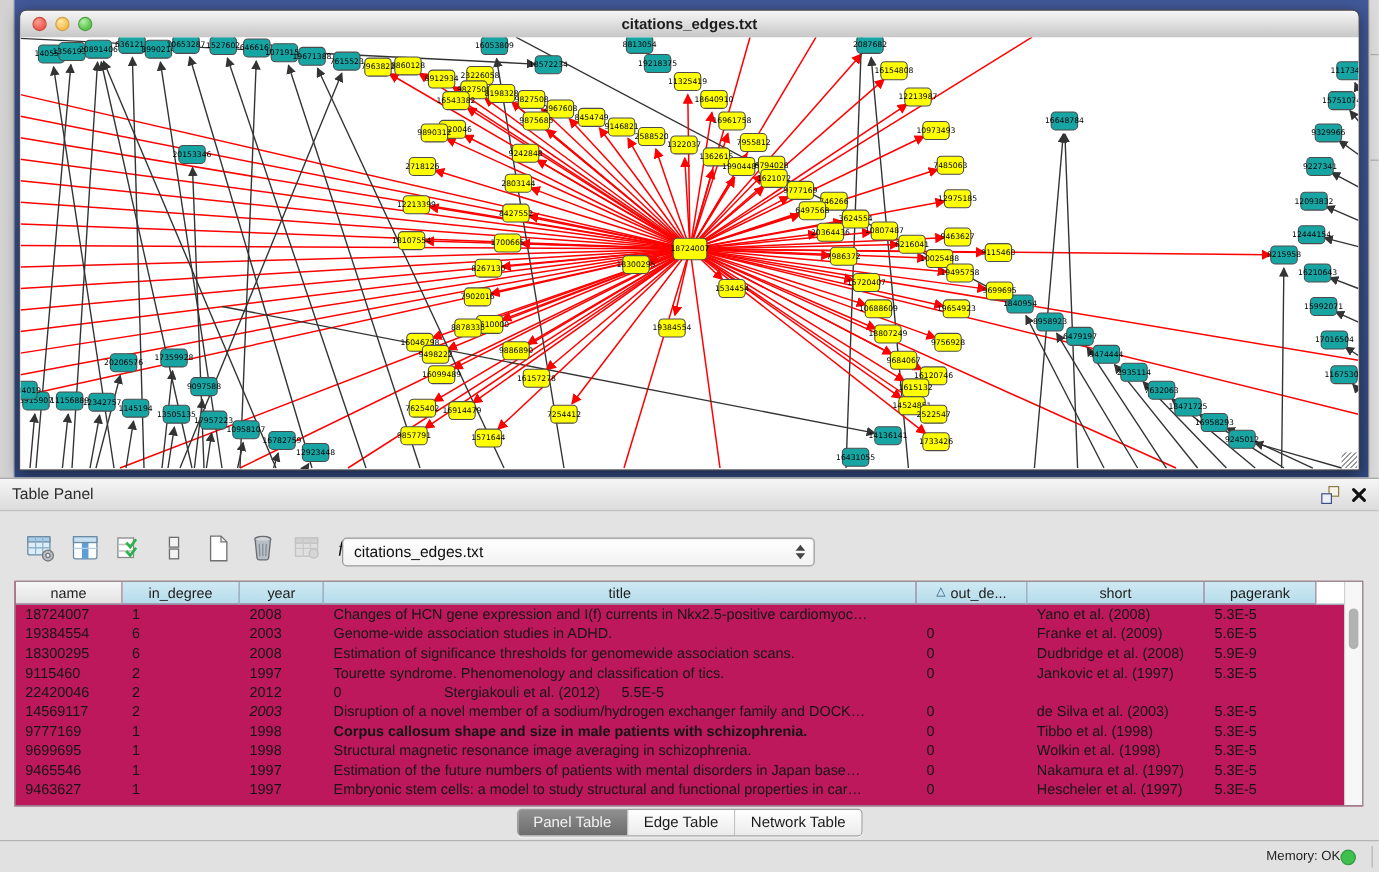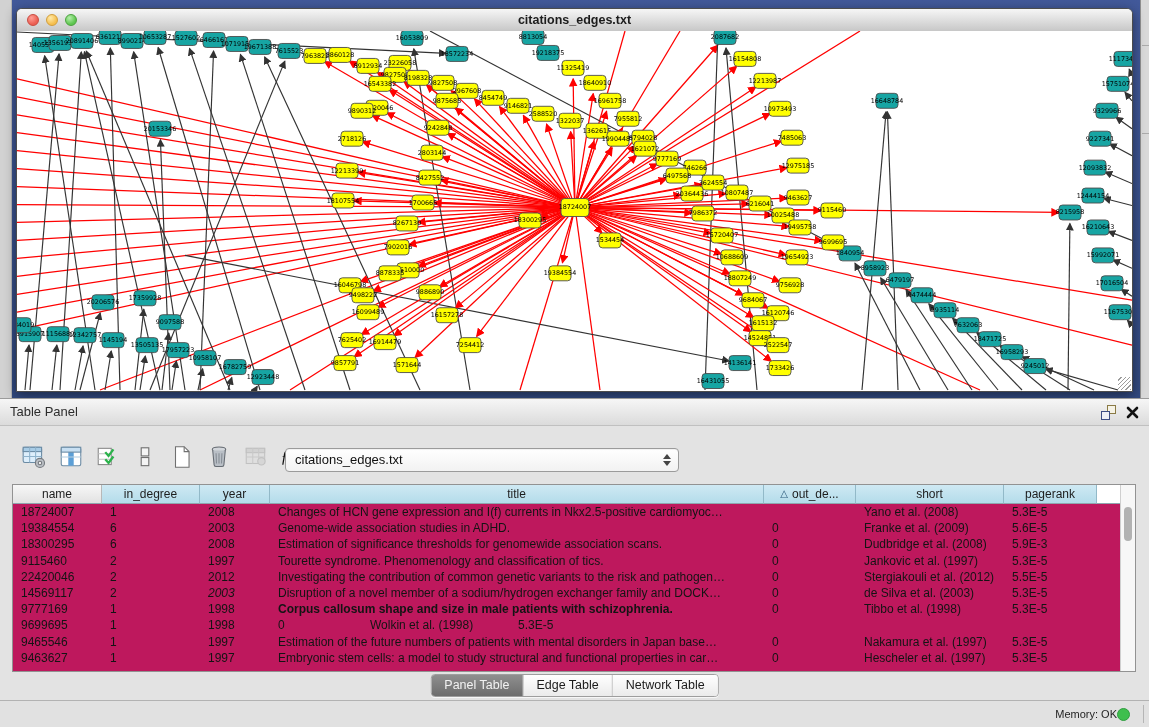--- a/index.html
+++ b/index.html
@@ -907,36 +907,35 @@
             <div class="td" style="width: 148px;">Franke et al. (2009)</div>
             <div class="td" style="width: 93px;">5.6E-5</div>
           </div>
           <div class="trow">
             <div class="td" style="width: 89px;">18300295</div>
             <div class="td" style="width: 98px;">6</div>
             <div class="td" style="width: 70px;">2008</div>
             <div class="td" style="width: 494px;">Estimation of significance thresholds for genomewide association scans.</div>
             <div class="td" style="width: 92px;">0</div>
             <div class="td" style="width: 148px;">Dudbridge et al. (2008)</div>
-            <div class="td" style="width: 93px;">5.9E-3</div>
+            <div class="td" style="width: 93px;">5.9E-9</div>
           </div>
           <div class="trow">
             <div class="td" style="width: 89px;">9115460</div>
             <div class="td" style="width: 98px;">2</div>
             <div class="td" style="width: 70px;">1997</div>
             <div class="td" style="width: 494px;">Tourette syndrome. Phenomenology and classification of tics.</div>
             <div class="td" style="width: 92px;">0</div>
             <div class="td" style="width: 148px;">Jankovic et al. (1997)</div>
             <div class="td" style="width: 93px;">5.3E-5</div>
           </div>
           <div class="trow">
             <div class="td" style="width: 89px;">22420046</div>
             <div class="td" style="width: 98px;">2</div>
             <div class="td" style="width: 70px;">2012</div>
-            <div class="td" style="width: 494px;">Investigating the contribution of common genetic variants to the risk and pathogen…</div>
             <div class="td" style="width: 92px;">0</div>
             <div class="td" style="width: 148px;">Stergiakouli et al. (2012)</div>
             <div class="td" style="width: 93px;">5.5E-5</div>
           </div>
           <div class="trow">
             <div class="td" style="width: 89px;">14569117</div>
             <div class="td" style="width: 98px;">2</div>
             <div class="td" style="width: 70px; font-style: italic;">2003</div>
             <div class="td" style="width: 494px;">Disruption of a novel member of a sodium/hydrogen exchanger family and DOCK…</div>
             <div class="td" style="width: 92px;">0</div>
@@ -949,20 +948,21 @@
             <div class="td" style="width: 70px;">1998</div>
             <div class="td" style="width: 494px; font-weight: bold;">Corpus callosum shape and size in male patients with schizophrenia.</div>
             <div class="td" style="width: 92px;">0</div>
             <div class="td" style="width: 148px;">Tibbo et al. (1998)</div>
             <div class="td" style="width: 93px;">5.3E-5</div>
           </div>
           <div class="trow">
             <div class="td" style="width: 89px;">9699695</div>
             <div class="td" style="width: 98px;">1</div>
             <div class="td" style="width: 70px;">1998</div>
+            <div class="td" style="width: 494px;">Structural magnetic resonance image averaging in schizophrenia.</div>
             <div class="td" style="width: 92px;">0</div>
             <div class="td" style="width: 148px;">Wolkin et al. (1998)</div>
             <div class="td" style="width: 93px;">5.3E-5</div>
           </div>
           <div class="trow">
             <div class="td" style="width: 89px;">9465546</div>
             <div class="td" style="width: 98px;">1</div>
             <div class="td" style="width: 70px;">1997</div>
             <div class="td" style="width: 494px;">Estimation of the future numbers of patients with mental disorders in Japan base…</div>
             <div class="td" style="width: 92px;">0</div>

